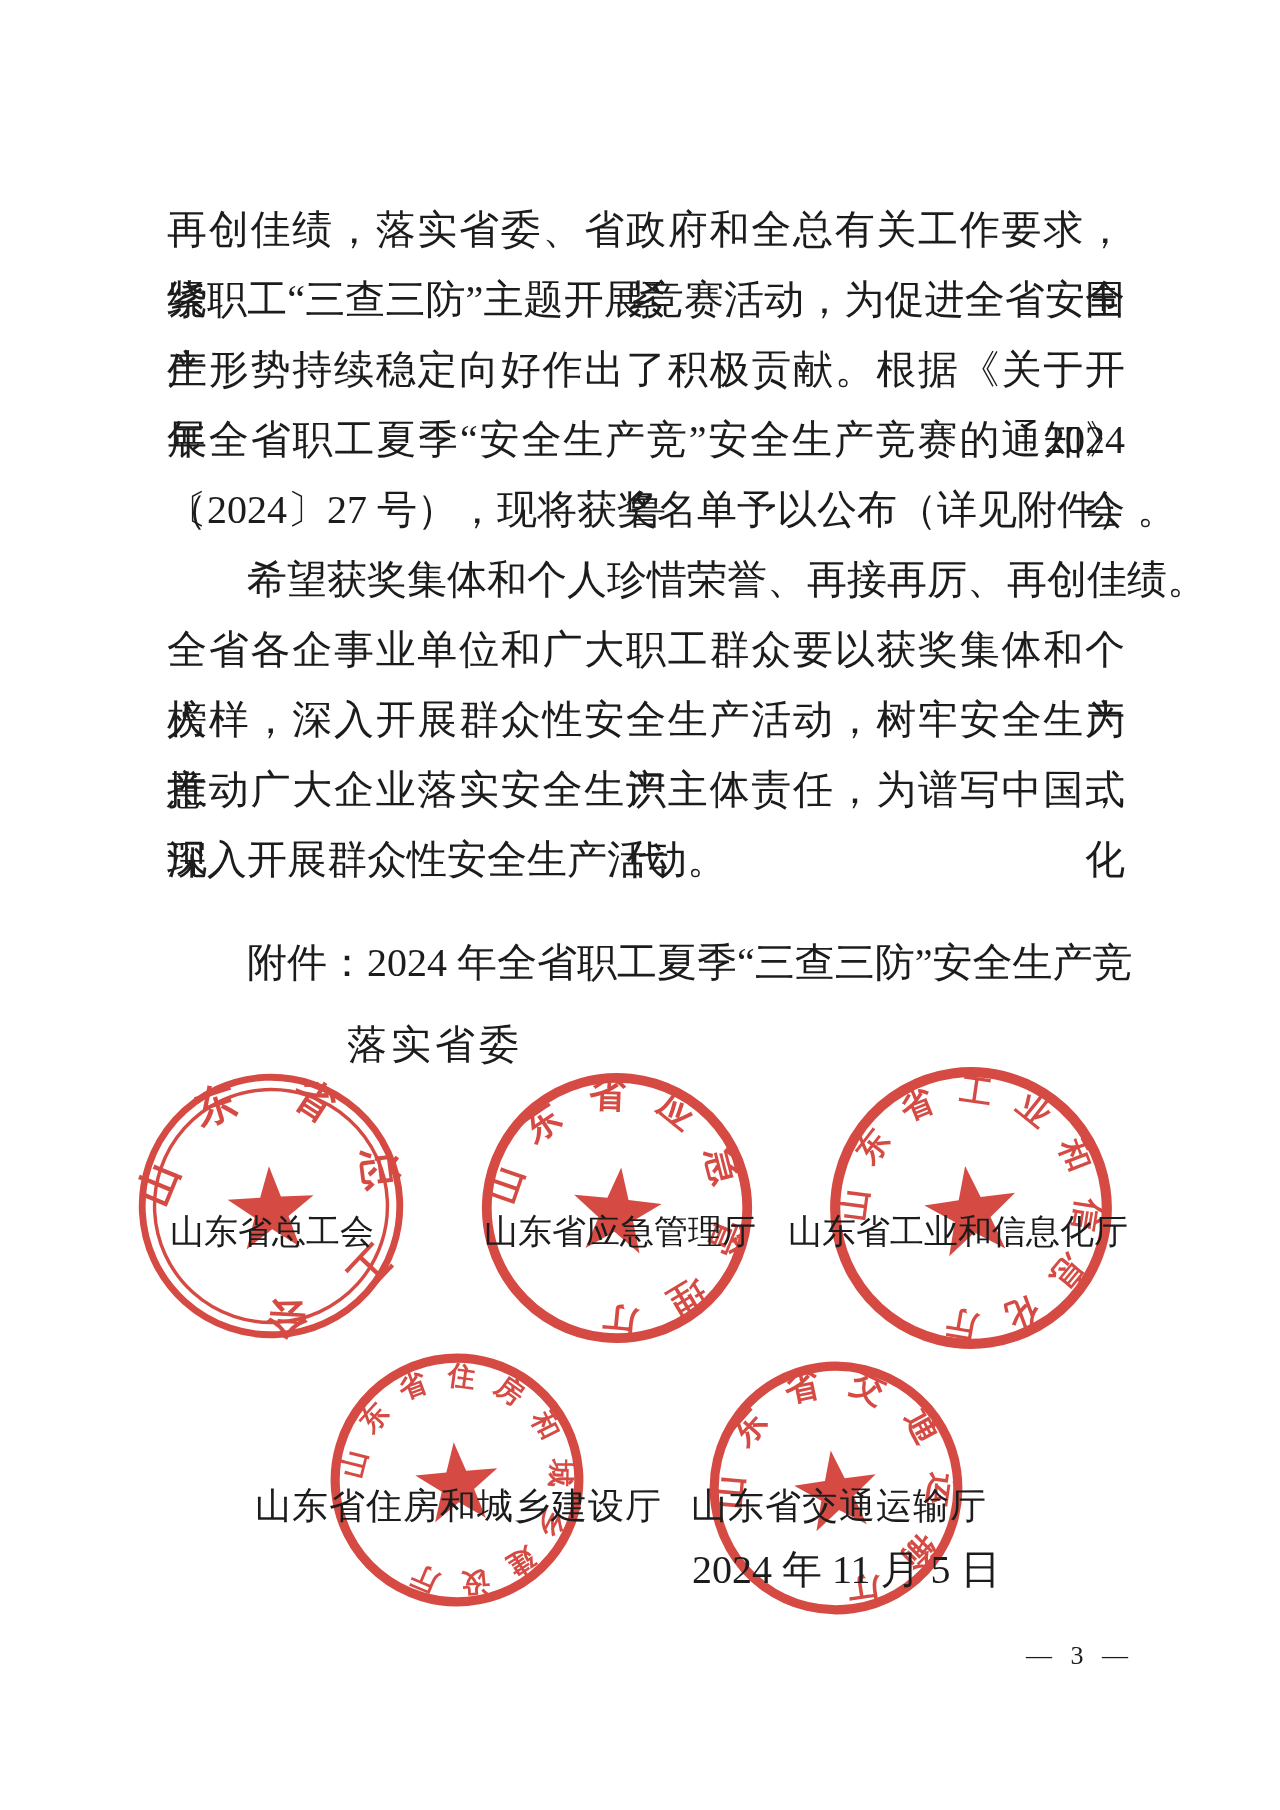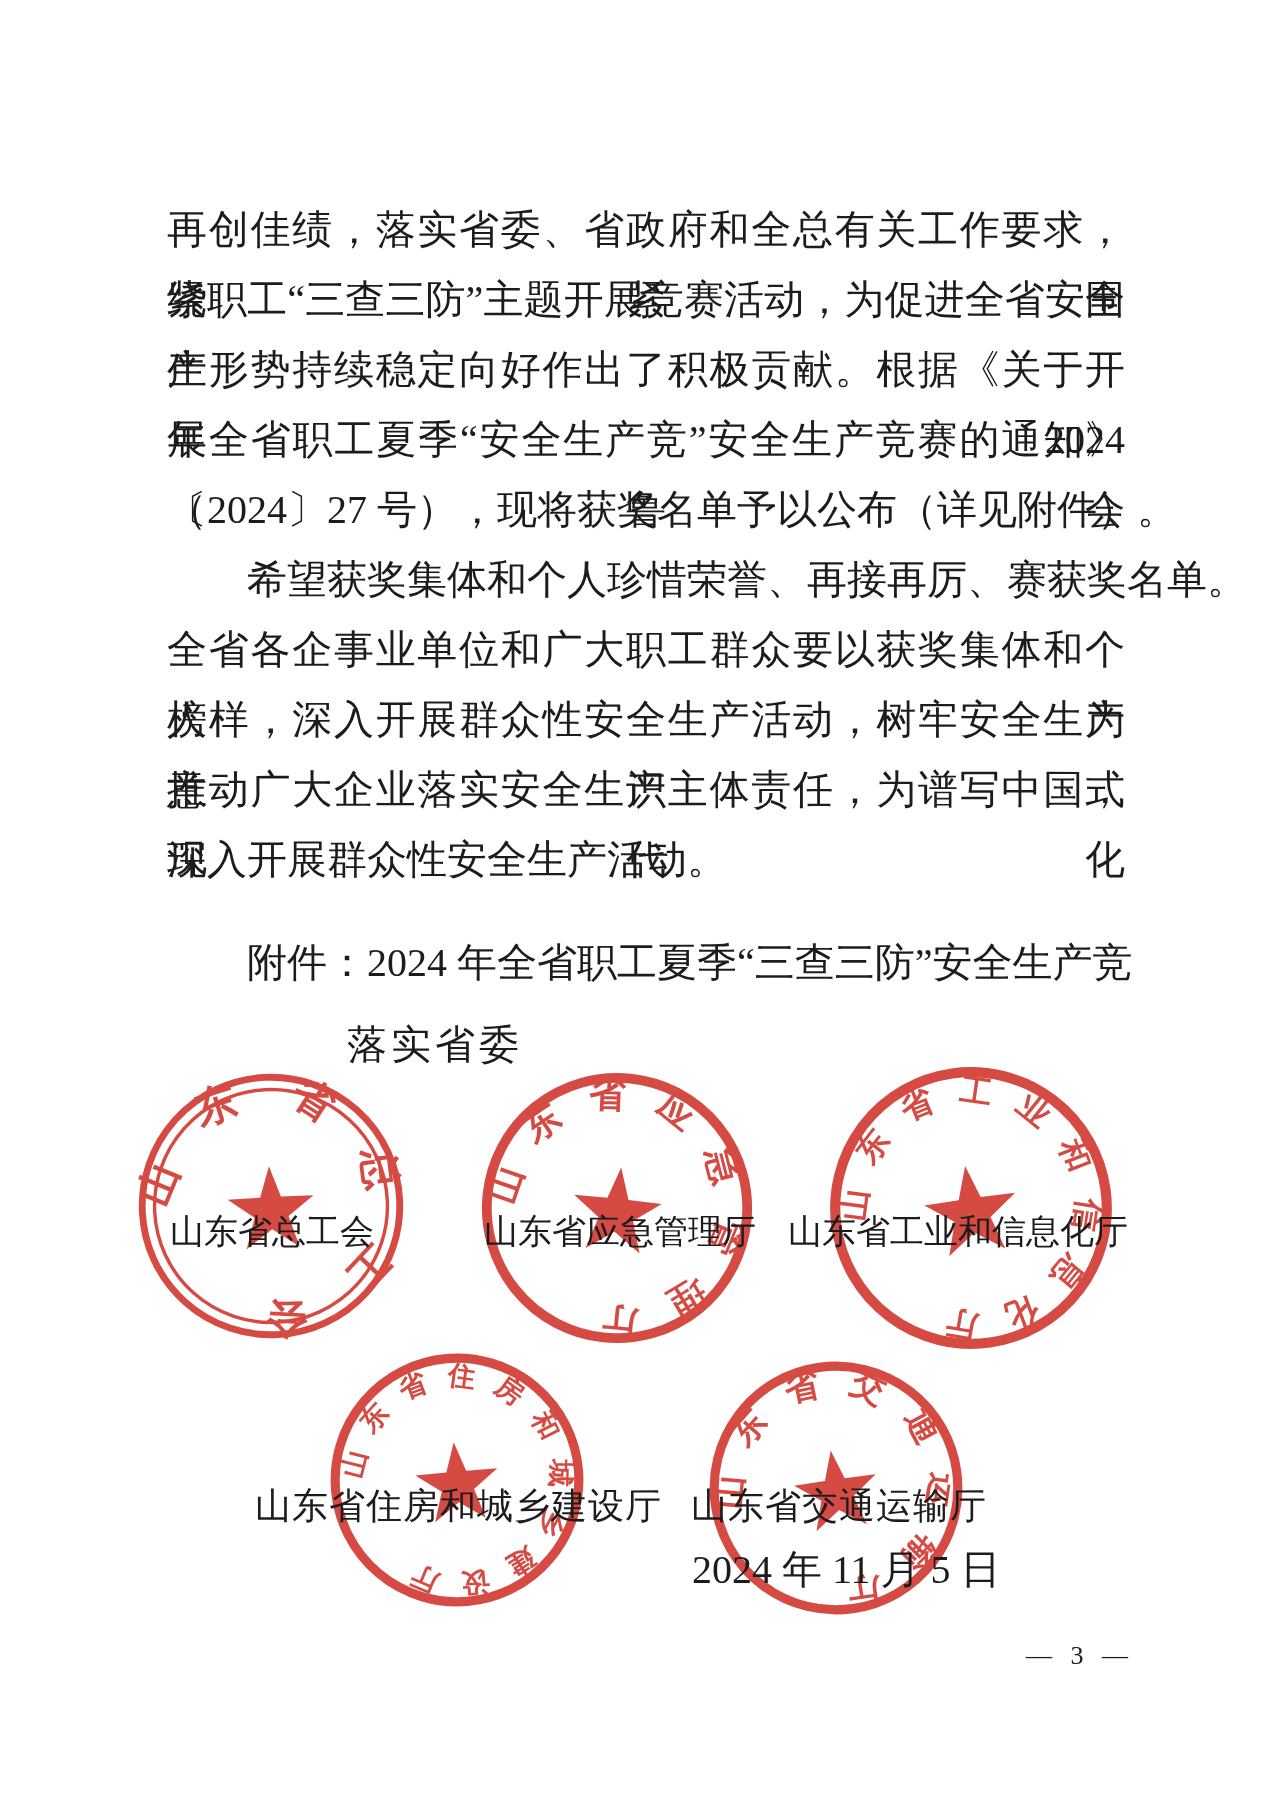--- a/index.html
+++ b/index.html
@@ -86,21 +86,21 @@
 <body>
 
 <div class="page">
 
   <div class="main-text">
     <div class="line full">再创佳绩，落实省委、省政府和全总有关工作要求，紧紧围</div>
     <div class="line full">绕职工“三查三防”主题开展竞赛活动，为促进全省安全生</div>
     <div class="line full">产形势持续稳定向好作出了积极贡献。根据《关于开展 2024</div>
     <div class="line full">年全省职工夏季“安全生产竞”安全生产竞赛的通知》（鲁会</div>
     <div class="line partial">〔2024〕27 号），现将获奖名单予以公布（详见附件）。</div>
-    <div class="line partial indent">希望获奖集体和个人珍惜荣誉、再接再厉、赛获奖名单。</div>
+    <div class="line partial indent">希望获奖集体和个人珍惜荣誉、再接再厉、再创佳绩。</div>
     <div class="line full">全省各企事业单位和广大职工群众要以获奖集体和个人为</div>
     <div class="line full">榜样，深入开展群众性安全生产活动，树牢安全生产意识，</div>
     <div class="line full">推动广大企业落实安全生产主体责任，为谱写中国式现代化</div>
     <div class="line partial">深入开展群众性安全生产活动。</div>
   </div>
 
   <div class="attachment-1">附件：2024 年全省职工夏季“三查三防”安全生产竞</div>
   <div class="attachment-2">落实省委</div>
 
   <svg class="seal seal-1" viewBox="0 0 200 200">

